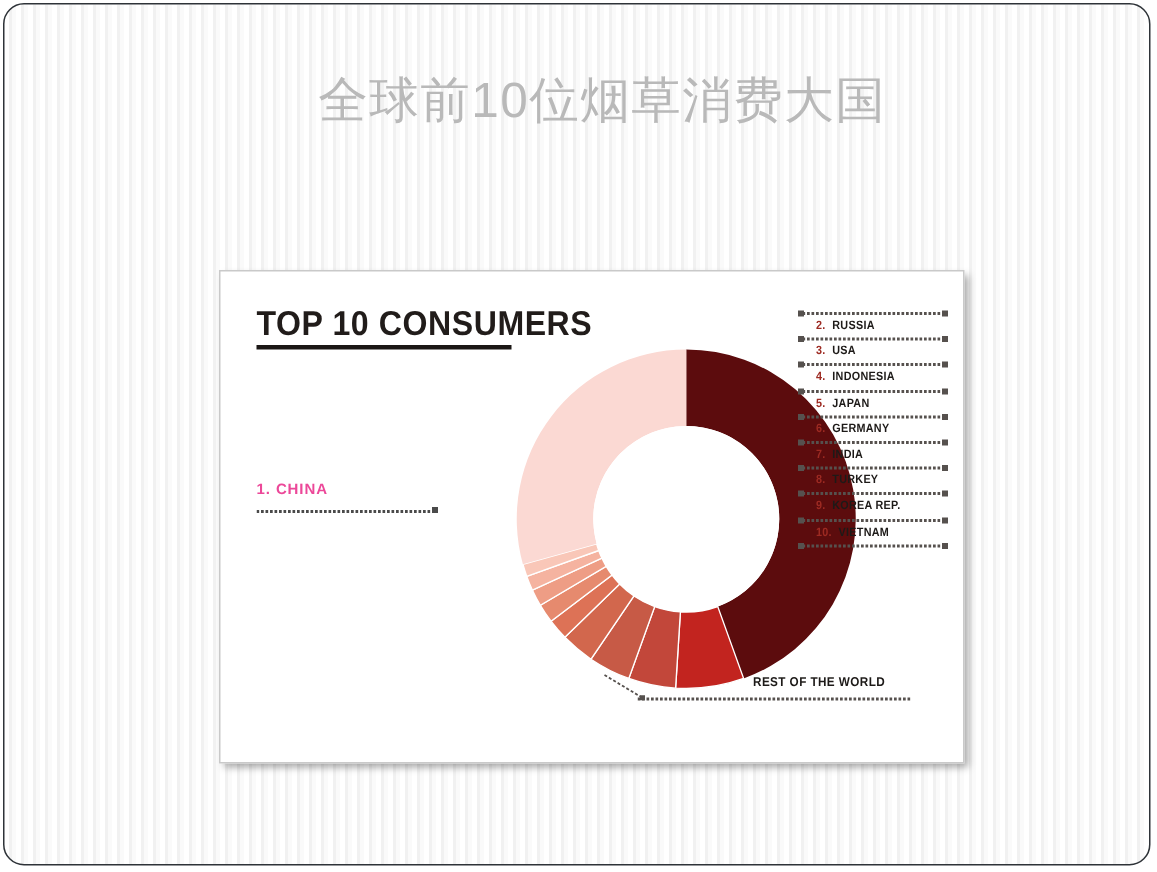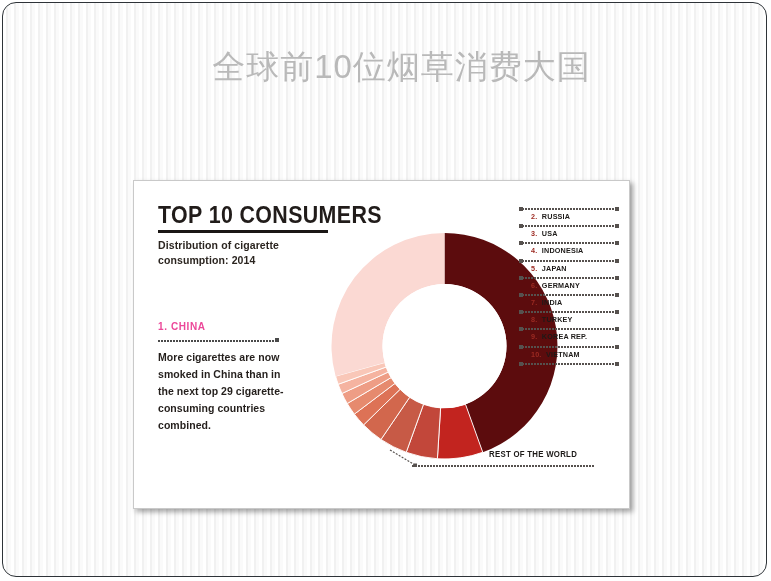--- a/index.html
+++ b/index.html
@@ -58,21 +58,21 @@
     letter-spacing: 0.5px;
     color: #bcbcbc;
     font-weight: 400;
     white-space: nowrap;
     margin-top: 3px;
   }
 
   
   #card {
     position: absolute;
-    left: 130px;
+    left: 143px;
     top: 177px;
     width: 495px;
     height: 327px;
     background: #ffffff;
     border: 1px solid #c9c9c9;
     box-shadow: 3px 3px 5px rgba(0,0,0,0.35);
     overflow: hidden;
   }
 
   
@@ -260,26 +260,24 @@
 <div id="slide">
 
   <div id="title-block">
     <div id="main-title">全球前10位烟草消费大国</div>
   </div>
 
   <div id="card">
 
     <div id="ig-title">TOP 10 CONSUMERS</div>
     <div id="ig-rule"></div>
-    <div id="ig-sub">Distribution of cigarette consumption: 2014</div>
 
     <div id="china-head">1. CHINA</div>
     <div id="china-dots"></div>
     <div id="china-dot-end"></div>
-    <div id="china-body">More cigarettes are now smoked in China than in the next top 29 cigarette-consuming countries combined.</div>
 
     <div id="donut-wrap">
       <svg id="donut" viewBox="0 0 235 278" xmlns="http://www.w3.org/2000/svg">
         <g id="donut-slices">
             <path d="M 117.5 26 A 113 113 0 0 1 155.77738498771797 245.31952689182748 L 138.50175105520808 197.33460767516198 A 62 62 0 0 0 117.5 77 Z" fill="#5c0c0d" stroke="#ffffff" stroke-width="0"></path>
             <path d="M 155.77738498771797 245.31952689182748 A 113 113 0 0 1 110.4046712931876 251.77702031239468 L 113.60698778918258 200.87765716255285 A 62 62 0 0 0 138.50175105520808 197.33460767516198 Z" fill="#c2241f" stroke="#ffffff" stroke-width="0.9"></path>
             <path d="M 110.4046712931876 251.77702031239468 A 113 113 0 0 1 79.22261501228208 245.31952689182748 L 96.49824894479194 197.33460767516198 A 62 62 0 0 0 113.60698778918258 200.87765716255285 Z" fill="#c2473a" stroke="#ffffff" stroke-width="0.9"></path>
             <path d="M 79.22261501228208 245.31952689182748 A 113 113 0 0 1 53.98457830270923 232.46010489302546 L 82.6508305731679 190.27899560502283 A 62 62 0 0 0 96.49824894479194 197.33460767516198 Z" fill="#c75a46" stroke="#ffffff" stroke-width="0.9"></path>
             <path d="M 53.98457830270923 232.46010489302546 A 113 113 0 0 1 36.599177418533074 217.8926923462624 L 73.11193805264647 182.28625597759532 A 62 62 0 0 0 82.6508305731679 190.27899560502283 Z" fill="#d2674d" stroke="#ffffff" stroke-width="0.9"></path>
             <path d="M 36.599177418533074 217.8926923462624 A 113 113 0 0 1 27.349228332141493 207.1310382108598 L 68.03674474860861 176.38163158471954 A 62 62 0 0 0 73.11193805264647 182.28625597759532 Z" fill="#dd7256" stroke="#ffffff" stroke-width="0.9"></path>

